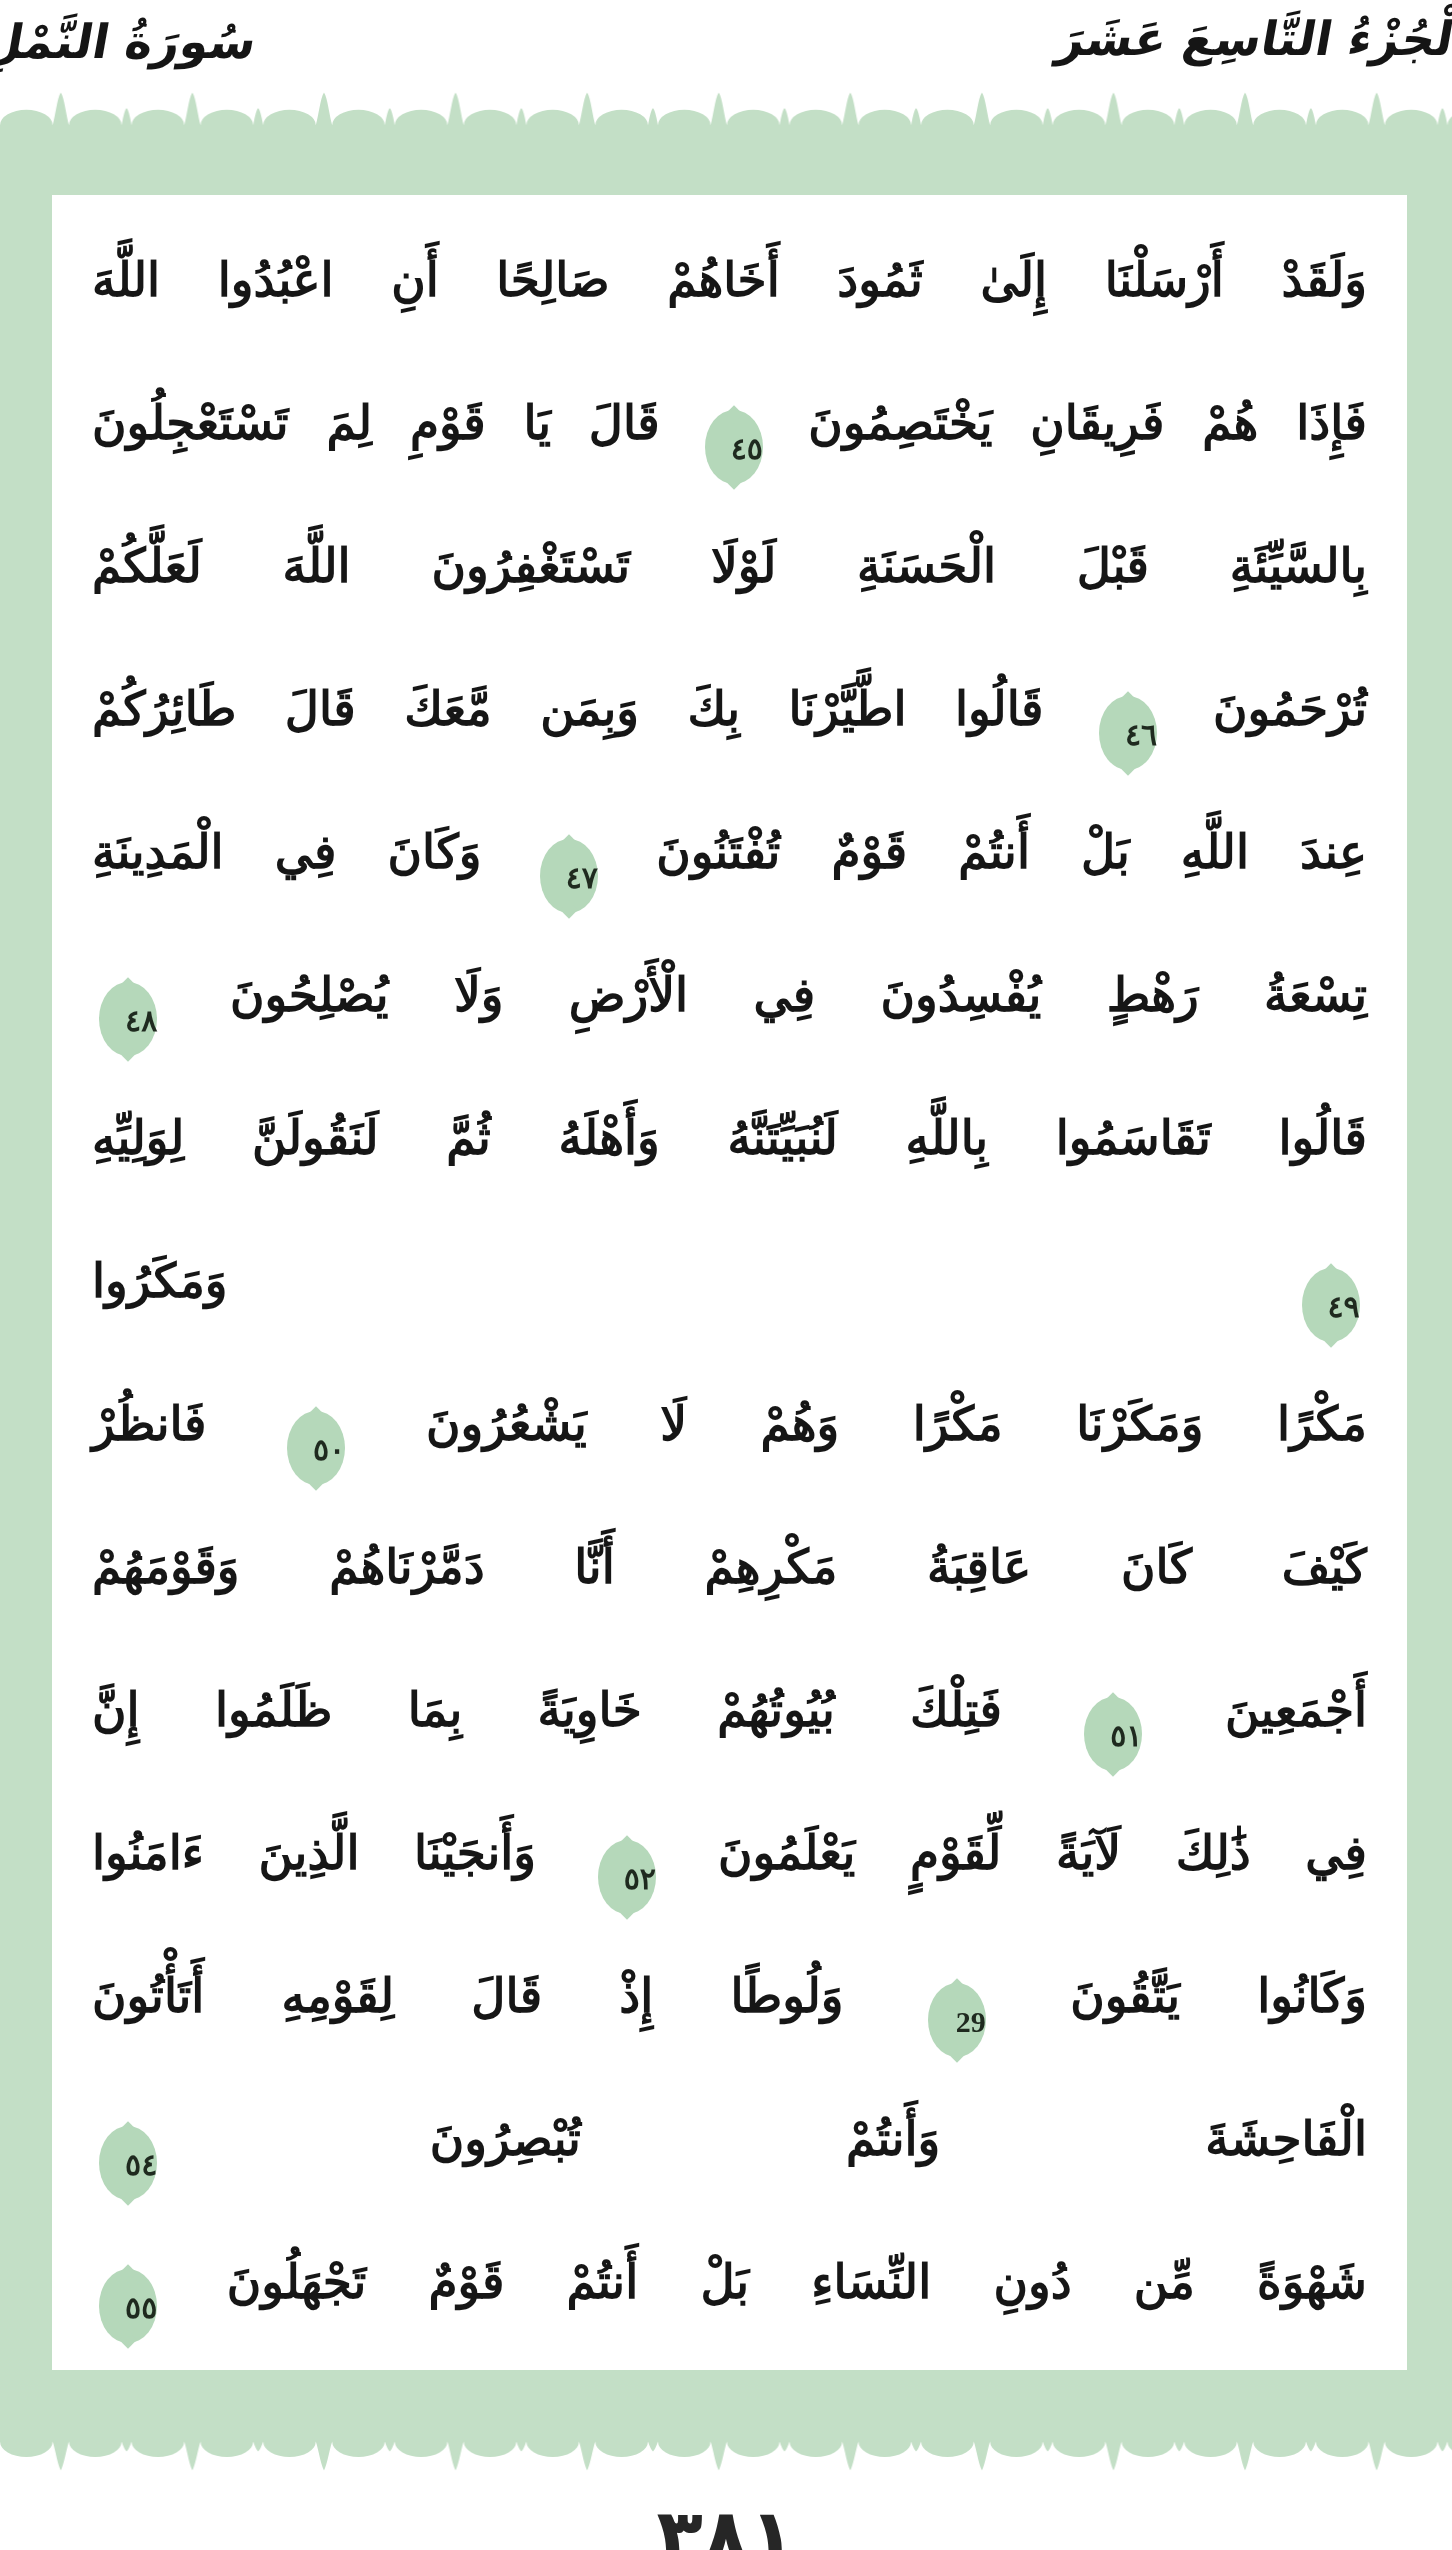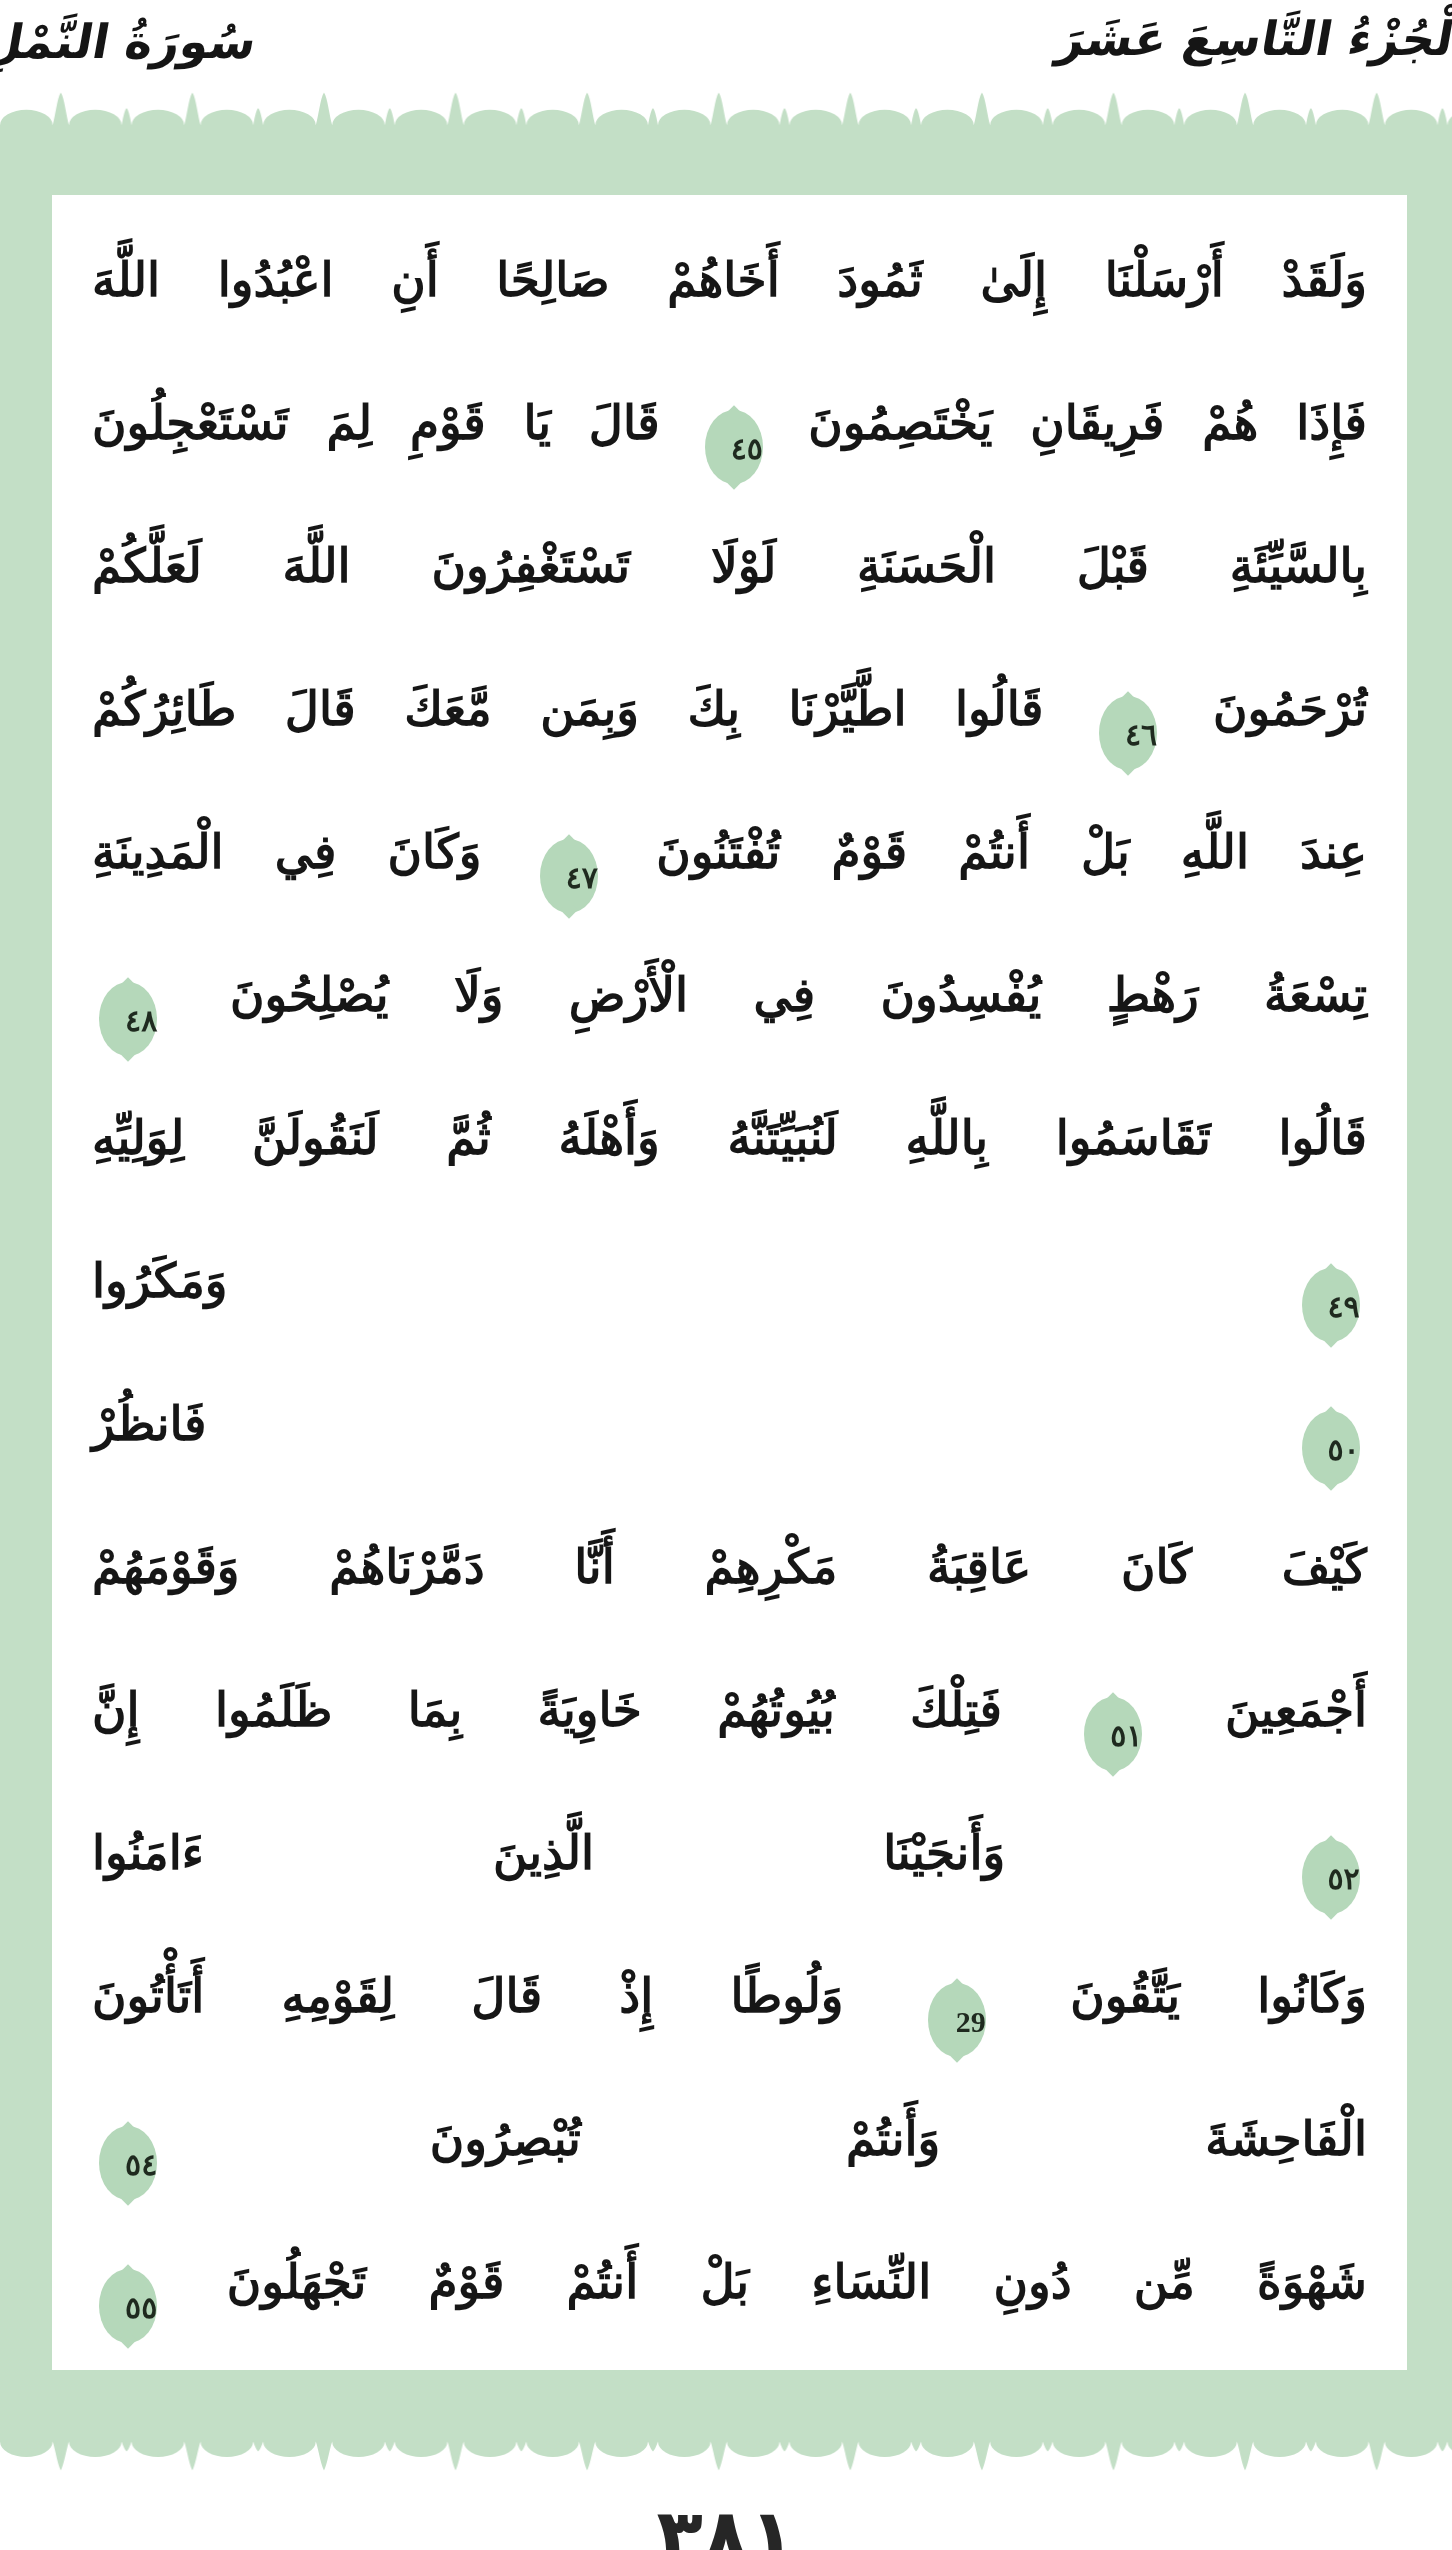--- a/index.html
+++ b/index.html
@@ -113,24 +113,24 @@
     <div class="text-panel">
       <div class="lines">
           <div class="line"><span class="vtext">وَلَقَدْ أَرْسَلْنَا إِلَىٰ ثَمُودَ أَخَاهُمْ صَالِحًا أَنِ اعْبُدُوا اللَّهَ</span></div>
           <div class="line"><span class="vtext">فَإِذَا هُمْ فَرِيقَانِ يَخْتَصِمُونَ</span> <span class="verse-marker"><span class="verse-num">٤٥</span></span> <span class="vtext">قَالَ يَا قَوْمِ لِمَ تَسْتَعْجِلُونَ</span></div>
           <div class="line"><span class="vtext">بِالسَّيِّئَةِ قَبْلَ الْحَسَنَةِ لَوْلَا تَسْتَغْفِرُونَ اللَّهَ لَعَلَّكُمْ</span></div>
           <div class="line"><span class="vtext">تُرْحَمُونَ</span> <span class="verse-marker"><span class="verse-num">٤٦</span></span> <span class="vtext">قَالُوا اطَّيَّرْنَا بِكَ وَبِمَن مَّعَكَ قَالَ طَائِرُكُمْ</span></div>
           <div class="line"><span class="vtext">عِندَ اللَّهِ بَلْ أَنتُمْ قَوْمٌ تُفْتَنُونَ</span> <span class="verse-marker"><span class="verse-num">٤٧</span></span> <span class="vtext">وَكَانَ فِي الْمَدِينَةِ</span></div>
           <div class="line"><span class="vtext">تِسْعَةُ رَهْطٍ يُفْسِدُونَ فِي الْأَرْضِ وَلَا يُصْلِحُونَ</span> <span class="verse-marker"><span class="verse-num">٤٨</span></span> </div>
           <div class="line"><span class="vtext">قَالُوا تَقَاسَمُوا بِاللَّهِ لَنُبَيِّتَنَّهُ وَأَهْلَهُ ثُمَّ لَنَقُولَنَّ لِوَلِيِّهِ</span></div>
           <div class="line"> <span class="verse-marker"><span class="verse-num">٤٩</span></span> <span class="vtext">وَمَكَرُوا</span></div>
-          <div class="line"> <span class="verse-marker"><span class="verse-num">٥٠</span></span> <span class="vtext">فَانظُرْ</span></div>
+          <div class="line"><span class="vtext">مَكْرًا وَمَكَرْنَا مَكْرًا وَهُمْ لَا يَشْعُرُونَ</span> <span class="verse-marker"><span class="verse-num">٥٠</span></span> <span class="vtext">فَانظُرْ</span></div>
           <div class="line"><span class="vtext">كَيْفَ كَانَ عَاقِبَةُ مَكْرِهِمْ أَنَّا دَمَّرْنَاهُمْ وَقَوْمَهُمْ</span></div>
           <div class="line"><span class="vtext">أَجْمَعِينَ</span> <span class="verse-marker"><span class="verse-num">٥١</span></span> <span class="vtext">فَتِلْكَ بُيُوتُهُمْ خَاوِيَةً بِمَا ظَلَمُوا إِنَّ</span></div>
-          <div class="line"> <span class="verse-marker"><span class="verse-num">٥٢</span></span> <span class="vtext">وَأَنجَيْنَا الَّذِينَ ءَامَنُوا</span></div>
+          <div class="line"><span class="vtext">فِي ذَٰلِكَ لَآيَةً لِّقَوْمٍ يَعْلَمُونَ</span> <span class="verse-marker"><span class="verse-num">٥٢</span></span> <span class="vtext">وَأَنجَيْنَا الَّذِينَ ءَامَنُوا</span></div>
           <div class="line"><span class="vtext">وَكَانُوا يَتَّقُونَ</span> <span class="verse-marker"><span class="verse-num">29</span></span> <span class="vtext">وَلُوطًا إِذْ قَالَ لِقَوْمِهِ أَتَأْتُونَ</span></div>
           <div class="line"><span class="vtext">الْفَاحِشَةَ وَأَنتُمْ تُبْصِرُونَ</span> <span class="verse-marker"><span class="verse-num">٥٤</span></span> </div>
           <div class="line"><span class="vtext">شَهْوَةً مِّن دُونِ النِّسَاءِ بَلْ أَنتُمْ قَوْمٌ تَجْهَلُونَ</span> <span class="verse-marker"><span class="verse-num">٥٥</span></span> </div>
         </div>
     </div>
   </div>
 
   <svg class="band band-bottom" viewBox="0 0 1600 117" preserveAspectRatio="none">
     <defs>
       <pattern id="scallopBottom" width="145" height="117" patternUnits="userSpaceOnUse">

